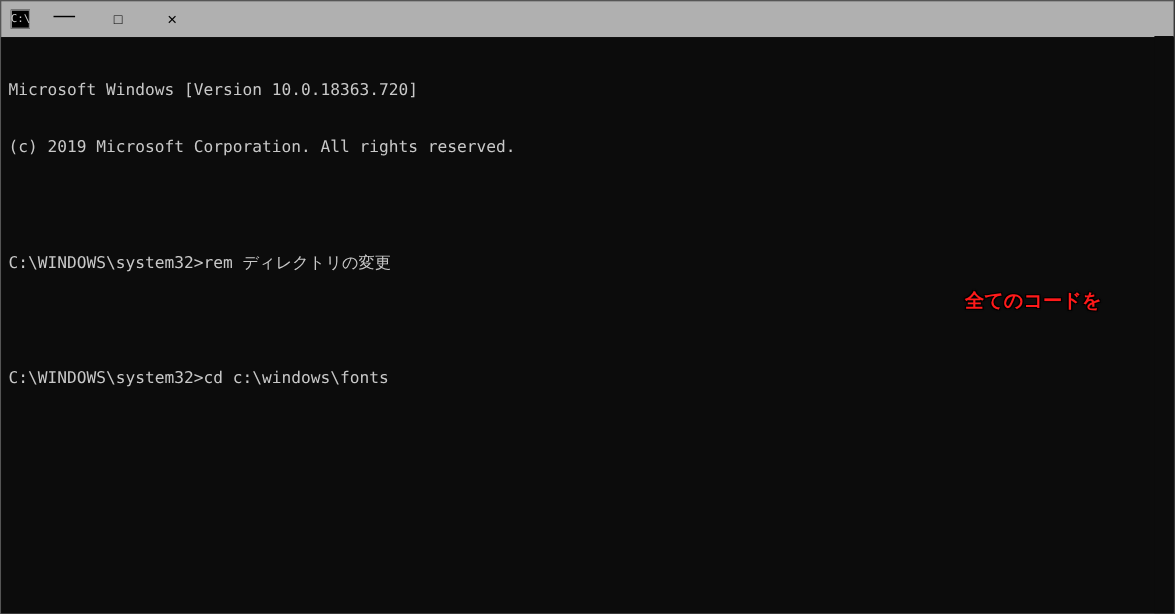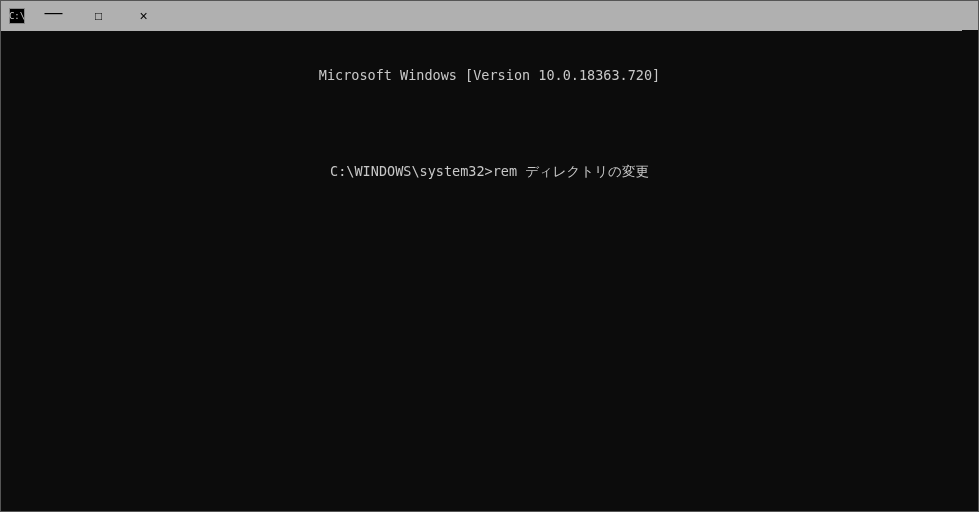--- a/index.html
+++ b/index.html
@@ -66,21 +66,20 @@
     flex: 1;
     background: #0c0c0c;
     padding: 4px 6px;
     color: #c8c8c8;
     font-size: 13.5px;
     line-height: 16px;
     font-family: 'MS Gothic', 'Consolas', monospace;
     white-space: pre;
     position: relative;
     overflow: hidden;
-    text-align: center;
   }
   .terminal-line {
     min-height: 16px;
   }
   .overlay {
     position: absolute;
     right: 60px;
     top: 166px;
     font-family: 'Meiryo', 'MS PGothic', sans-serif;
     font-size: 16px;
@@ -119,38 +118,41 @@
     </div>
     <div class="window-controls">
       <div class="ctrl-btn ctrl-min">—</div>
       <div class="ctrl-btn ctrl-max">□</div>
       <div class="ctrl-btn ctrl-close">×</div>
     </div>
   </div>
 
   <div class="terminal-body">
     <div class="terminal-line">Microsoft Windows [Version 10.0.18363.720]</div>
+    <div class="terminal-line">(c) 2019 Microsoft Corporation. All rights reserved.</div>
     <div class="terminal-line"></div>
     <div class="terminal-line">C:\WINDOWS\system32&gt;rem ディレクトリの変更</div>
     <div class="terminal-line"></div>
+    <div class="terminal-line">C:\WINDOWS\system32&gt;cd c:\windows\fonts</div>
     <div class="terminal-line"></div>
     <div class="terminal-line"></div>
     
     
     
     
     
     
     
     
     
     
     
 
     <div class="overlay">
+      <div>全てのコードを</div>
     </div>
   </div>
 
   <div class="scrollbar-area">
     <div class="sb-thumb"></div>
   </div>
 
 </div>
 
 </body></html>

